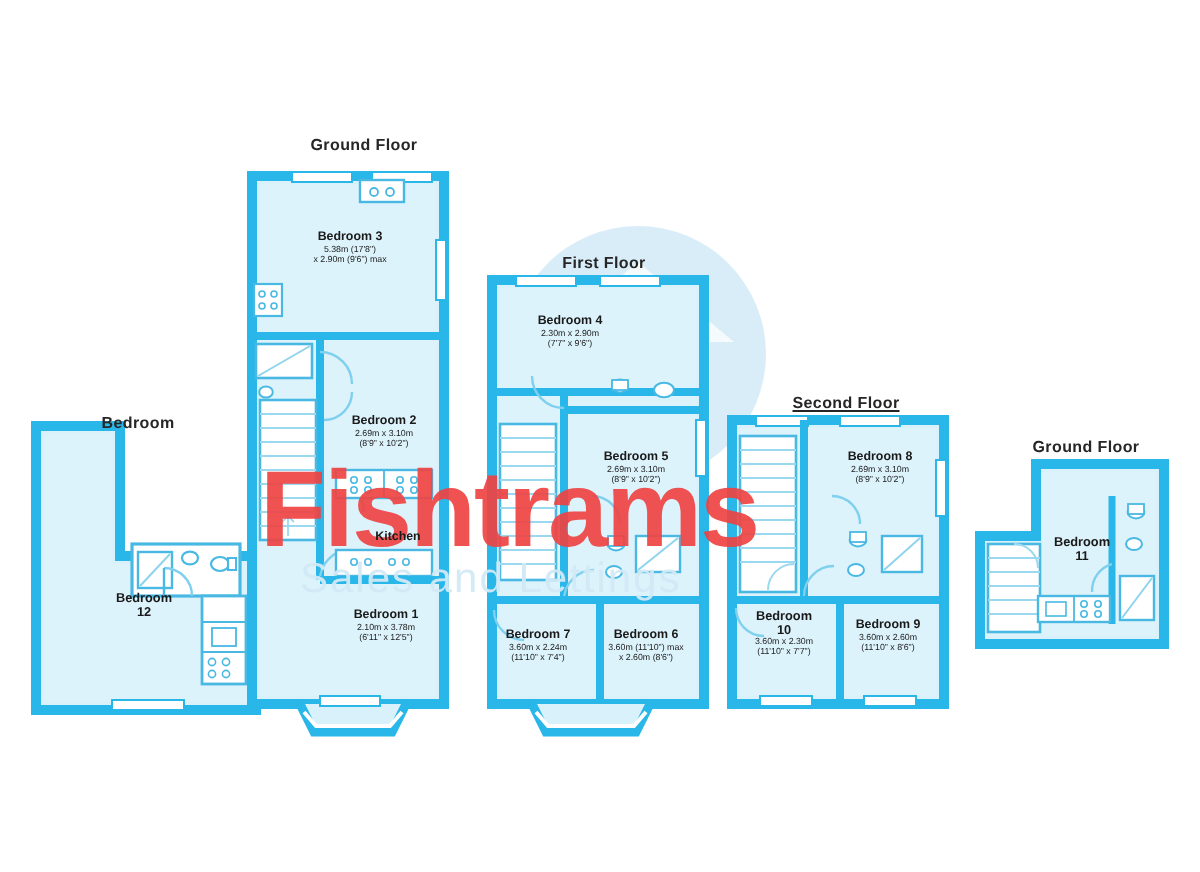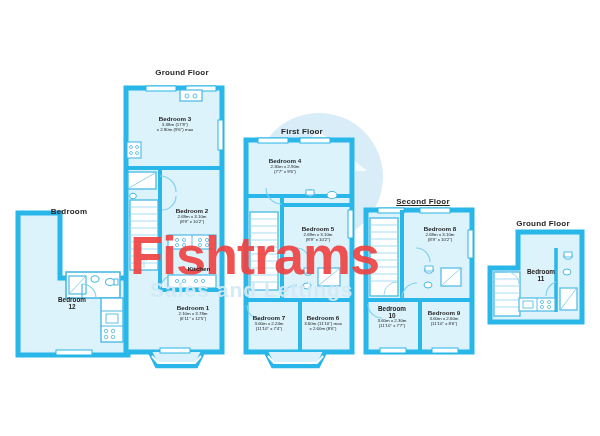--- a/index.html
+++ b/index.html
@@ -55,21 +55,21 @@
     font-size:54px;
     letter-spacing:-1px;
     color:#ef4444;
     opacity:.92;
   }
   #wm-sub{
     left:150px;top:278px;
     font-size:21px;
     letter-spacing:1px;
     color:#d2e9f6;
-    font-weight:bold;
+    font-weight:normal;
     opacity:.95;
   }
 </style>
 </head>
 <body>
 
 <svg id="plan" viewBox="0 0 600 436" xmlns="http://www.w3.org/2000/svg">
 
   <defs>
 

